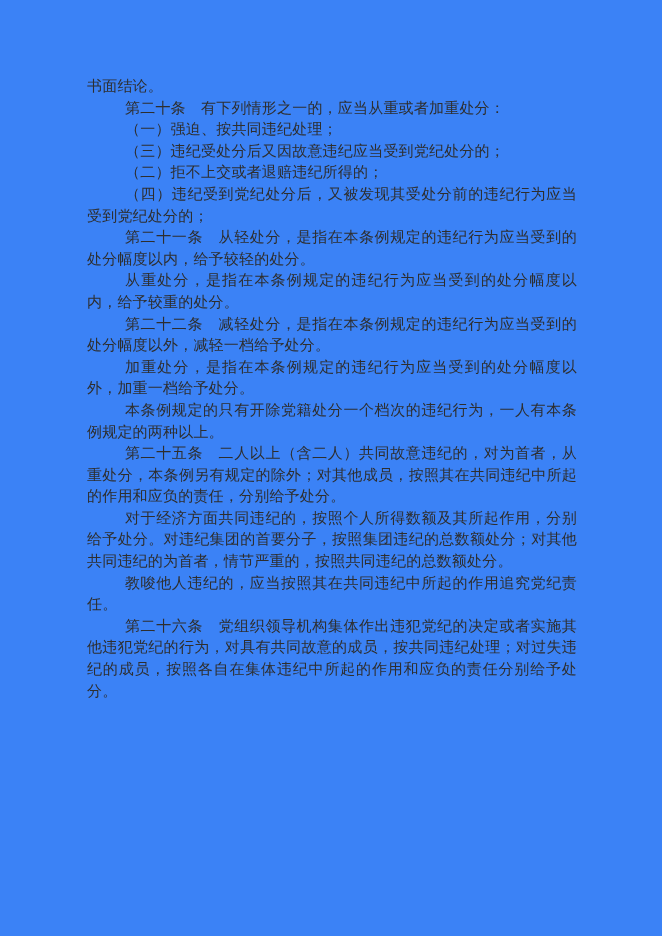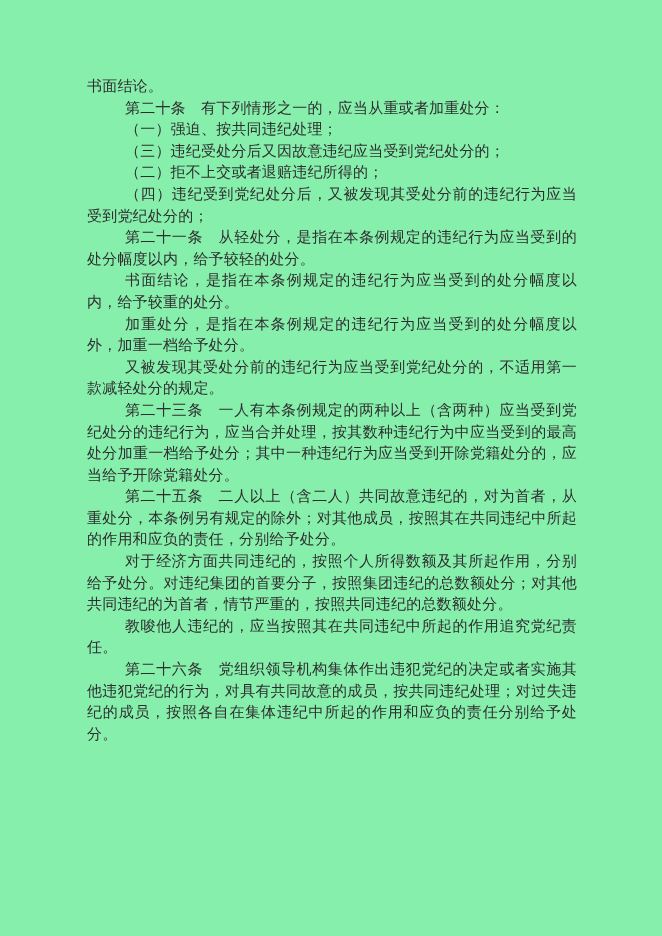--- a/index.html
+++ b/index.html
@@ -4,21 +4,21 @@
 <style>
   html, body {
     margin: 0;
     padding: 0;
     background: #ffffff;
   }
   .page {
     position: relative;
     width: 662px;
     height: 936px;
-    background: #86efac;
+    background: #3b82f6;
     overflow: hidden;
     font-family: "Liberation Serif", "DejaVu Serif", serif;
   }
   .text-content {
     position: absolute;
     left: 87px;
     top: 76px;
     width: 490px;
     font-size: 15px;
     line-height: 21.6px;
@@ -40,22 +40,22 @@
 
 <div class="page">
   <div class="text-content">
     <p class="flush">书面结论。</p>
     <p>第二十条　有下列情形之一的，应当从重或者加重处分：</p>
     <p>（一）强迫、按共同违纪处理；</p>
     <p>（三）违纪受处分后又因故意违纪应当受到党纪处分的；</p>
     <p>（二）拒不上交或者退赔违纪所得的；</p>
     <p>（四）违纪受到党纪处分后，又被发现其受处分前的违纪行为应当受到党纪处分的；</p>
     <p>第二十一条　从轻处分，是指在本条例规定的违纪行为应当受到的处分幅度以内，给予较轻的处分。</p>
-    <p>书面结论，是指在本条例规定的违纪行为应当受到的处分幅度以内，给予较重的处分。</p>
+    <p>从重处分，是指在本条例规定的违纪行为应当受到的处分幅度以内，给予较重的处分。</p>
+    <p>第二十二条　减轻处分，是指在本条例规定的违纪行为应当受到的处分幅度以外，减轻一档给予处分。</p>
     <p>加重处分，是指在本条例规定的违纪行为应当受到的处分幅度以外，加重一档给予处分。</p>
-    <p>又被发现其受处分前的违纪行为应当受到党纪处分的，不适用第一款减轻处分的规定。</p>
-    <p>第二十三条　一人有本条例规定的两种以上（含两种）应当受到党纪处分的违纪行为，应当合并处理，按其数种违纪行为中应当受到的最高处分加重一档给予处分；其中一种违纪行为应当受到开除党籍处分的，应当给予开除党籍处分。</p>
+    <p>本条例规定的只有开除党籍处分一个档次的违纪行为，一人有本条例规定的两种以上。</p>
     <p>第二十五条　二人以上（含二人）共同故意违纪的，对为首者，从重处分，本条例另有规定的除外；对其他成员，按照其在共同违纪中所起的作用和应负的责任，分别给予处分。</p>
     <p>对于经济方面共同违纪的，按照个人所得数额及其所起作用，分别给予处分。对违纪集团的首要分子，按照集团违纪的总数额处分；对其他共同违纪的为首者，情节严重的，按照共同违纪的总数额处分。</p>
     <p>教唆他人违纪的，应当按照其在共同违纪中所起的作用追究党纪责任。</p>
     <p>第二十六条　党组织领导机构集体作出违犯党纪的决定或者实施其他违犯党纪的行为，对具有共同故意的成员，按共同违纪处理；对过失违纪的成员，按照各自在集体违纪中所起的作用和应负的责任分别给予处分。</p>
   </div>
 </div>
 
 </body></html>

